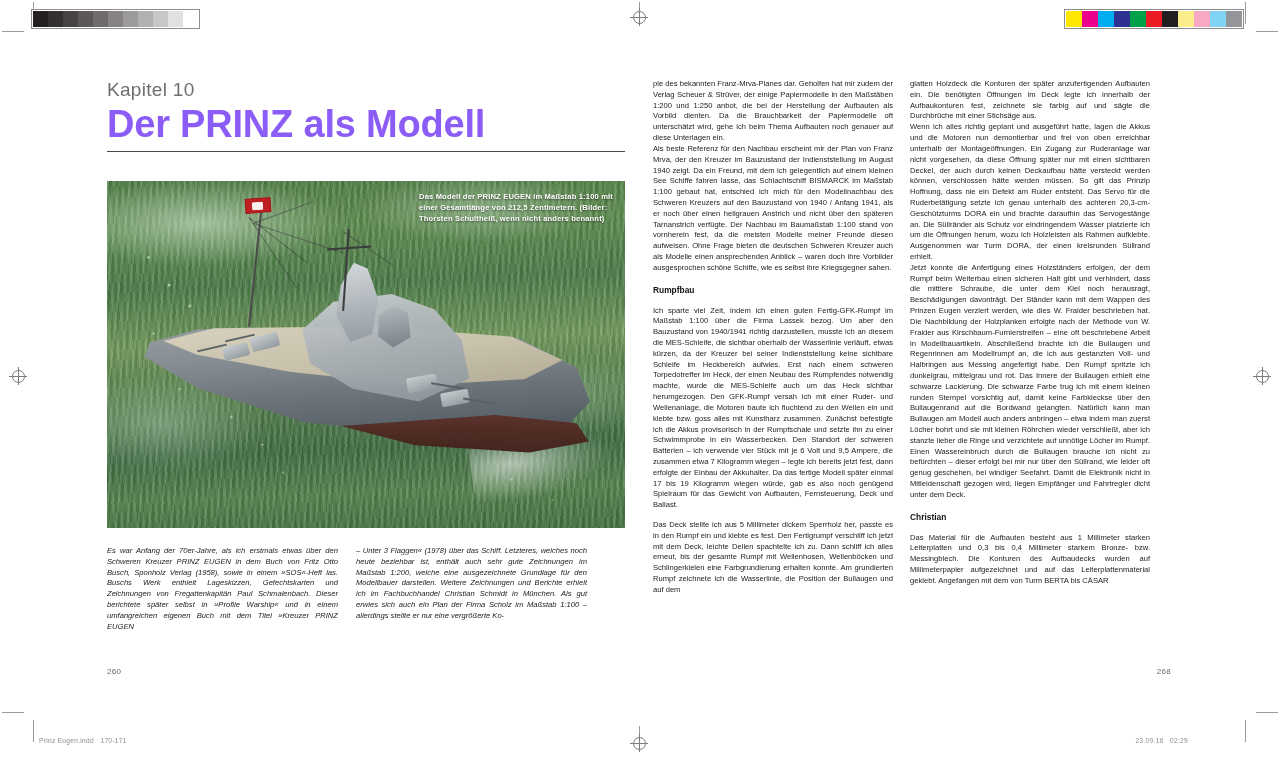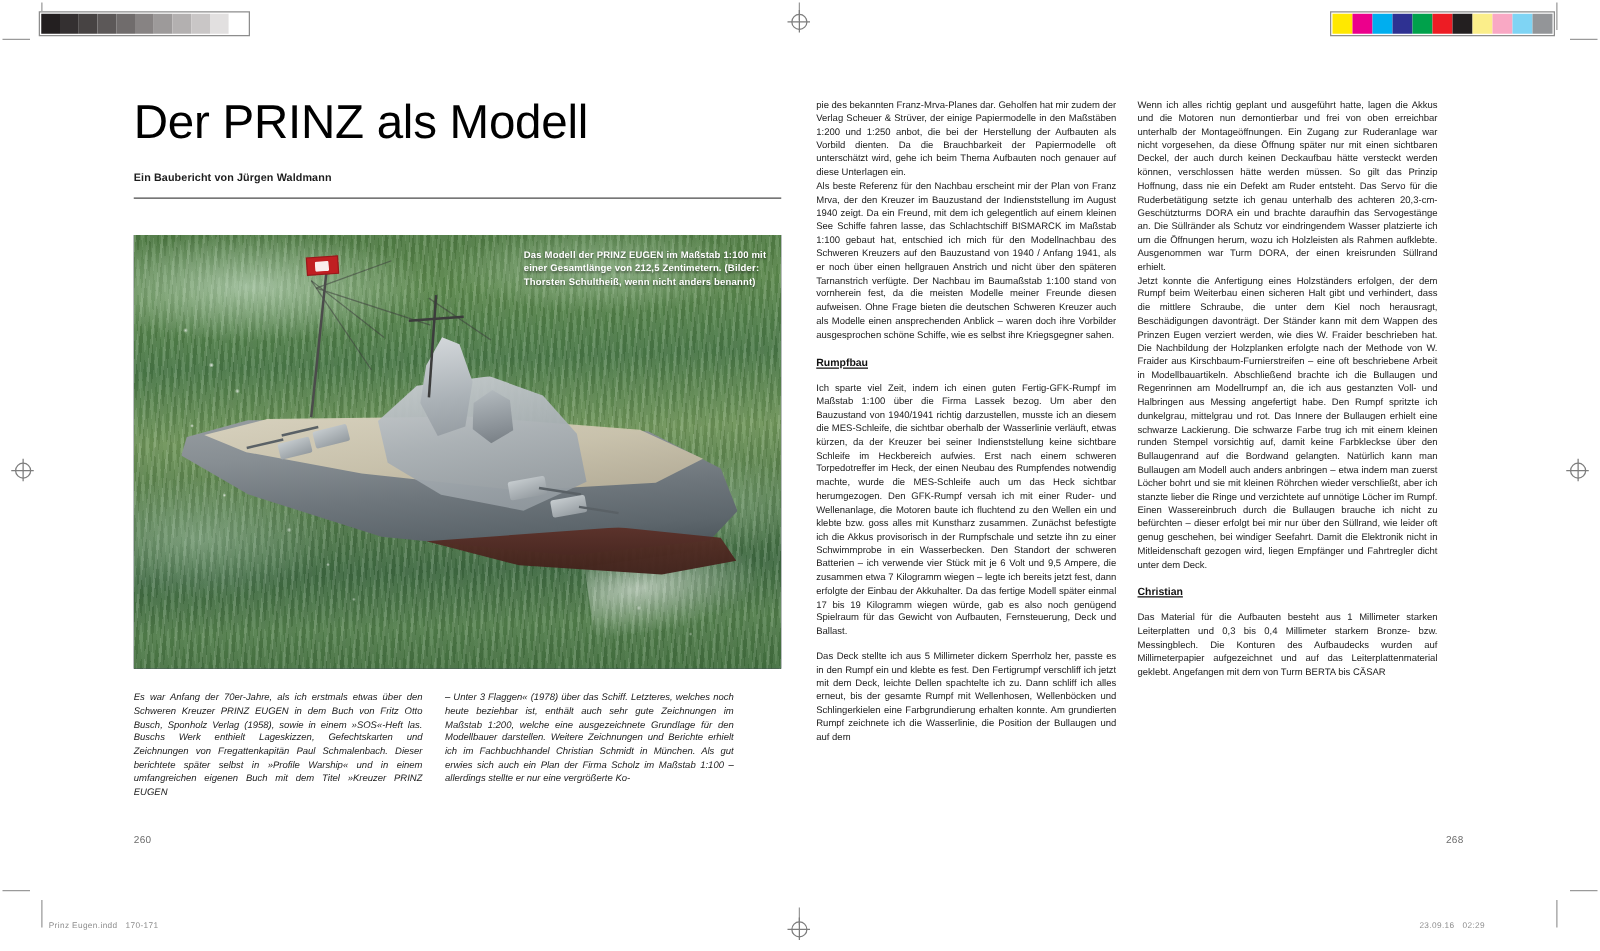--- a/index.html
+++ b/index.html
@@ -75,24 +75,24 @@
   
   .chapter-label {
     font-size: 19px;
     color: #6f6f6f;
     letter-spacing: .3px;
     font-weight: 300;
     margin: 0 0 4px 0;
   }
   .chapter-title {
     font-size: 38px;
-    color: #000000;
-    font-weight: 400;
+    color: #8b5cf6;
+    font-weight: 700;
     letter-spacing: -0.2px;
-    margin: 0 0 18px 0;
+    margin: 0 0 6px 0;
     line-height: 1.05;
   }
   .byline {
     font-size: 8.6px;
     font-weight: bold;
     color: #1c1c1c;
     margin: 0 0 11px 0;
     letter-spacing: .1px;
   }
   .rule {
@@ -101,21 +101,21 @@
     width: 100%;
     margin-bottom: 29px;
   }
 
   
   .photo-frame {
     position: relative;
     width: 100%;
     height: 347px;
     overflow: hidden;
-    background: #0f172a;
+    background: #1d4ed8;
   }
   .water {
     position: absolute; inset: 0;
     background:
       radial-gradient(ellipse 40% 18% at 18% 12%, rgba(215,235,220,.55), transparent 70%),
       radial-gradient(ellipse 34% 14% at 72% 8%, rgba(190,215,190,.45), transparent 70%),
       radial-gradient(ellipse 30% 20% at 10% 70%, rgba(200,225,205,.35), transparent 70%),
       radial-gradient(ellipse 26% 16% at 88% 62%, rgba(175,205,175,.35), transparent 70%),
       repeating-linear-gradient(96deg,
          rgba(255,255,255,.11) 0px, rgba(255,255,255,.11) 2px,
@@ -291,21 +291,20 @@
     gap: 17px;
     height: 590px;
   }
   .page-right .col { width: 240px; }
 
   .subhead {
     font-size: 8.4px;
     font-weight: bold;
     color: #111;
     margin: 11px 0 9px 0;
-    text-decoration: underline;
   }
 
   .folio {
     position: absolute;
     bottom: 36px;
     font-size: 8px;
     color: #6b6b6b;
     letter-spacing: .3px;
   }
   .folio-left  { left: 74px; }
@@ -382,22 +381,22 @@
     </div>
 
   <div class="slug slug-left">Prinz Eugen.indd   170-171</div>
   <div class="slug slug-right">23.09.16   02:29</div>
 </div>
 
 <div class="spread">
 
   <div class="page page-left">
 
+    <div class="chapter-label">Kapitel 10</div>
     <h1 class="chapter-title">Der PRINZ als Modell</h1>
-    <div class="byline">Ein Baubericht von Jürgen Waldmann</div>
     <div class="rule"></div>
 
     <div class="photo-frame">
       <div class="water"></div>
       <div class="water-hl"></div>
 
       <div class="ship">
         <div class="wake"></div>
         <div class="hull"></div>
         <div class="boot"></div>
@@ -451,20 +450,21 @@
 
       <div class="col body-text">
         <p>pie des bekannten Franz-Mrva-Planes dar. Geholfen hat mir zudem der Verlag Scheuer &amp; Strüver, der einige Papiermodelle in den Maßstäben 1:200 und 1:250 anbot, die bei der Herstellung der Aufbauten als Vorbild dienten. Da die Brauchbarkeit der Papiermodelle oft unterschätzt wird, gehe ich beim Thema Aufbauten noch genauer auf diese Unterlagen ein.</p>
         <p>Als beste Referenz für den Nachbau erscheint mir der Plan von Franz Mrva, der den Kreuzer im Bauzustand der Indienststellung im August 1940 zeigt. Da ein Freund, mit dem ich gelegentlich auf einem kleinen See Schiffe fahren lasse, das Schlachtschiff BISMARCK im Maßstab 1:100 gebaut hat, entschied ich mich für den Modellnachbau des Schweren Kreuzers auf den Bauzustand von 1940 / Anfang 1941, als er noch über einen hellgrauen Anstrich und nicht über den späteren Tarnanstrich verfügte. Der Nachbau im Baumaßstab 1:100 stand von vornherein fest, da die meisten Modelle meiner Freunde diesen aufweisen. Ohne Frage bieten die deutschen Schweren Kreuzer auch als Modelle einen ansprechenden Anblick – waren doch ihre Vorbilder ausgesprochen schöne Schiffe, wie es selbst ihre Kriegsgegner sahen.</p>
         <div class="subhead">Rumpfbau</div>
         <p>Ich sparte viel Zeit, indem ich einen guten Fertig-GFK-Rumpf im Maßstab 1:100 über die Firma Lassek bezog. Um aber den Bauzustand von 1940/1941 richtig darzustellen, musste ich an diesem die MES-Schleife, die sichtbar oberhalb der Wasserlinie verläuft, etwas kürzen, da der Kreuzer bei seiner Indienststellung keine sichtbare Schleife im Heckbereich aufwies. Erst nach einem schweren Torpedotreffer im Heck, der einen Neubau des Rumpfendes notwendig machte, wurde die MES-Schleife auch um das Heck sichtbar herumgezogen. Den GFK-Rumpf versah ich mit einer Ruder- und Wellenanlage, die Motoren baute ich fluchtend zu den Wellen ein und klebte bzw. goss alles mit Kunstharz zusammen. Zunächst befestigte ich die Akkus provisorisch in der Rumpfschale und setzte ihn zu einer Schwimmprobe in ein Wasserbecken. Den Standort der schweren Batterien – ich verwende vier Stück mit je 6 Volt und 9,5 Ampere, die zusammen etwa 7 Kilogramm wiegen – legte ich bereits jetzt fest, dann erfolgte der Einbau der Akkuhalter. Da das fertige Modell später einmal 17 bis 19 Kilogramm wiegen würde, gab es also noch genügend Spielraum für das Gewicht von Aufbauten, Fernsteuerung, Deck und Ballast.</p>
         <p style="margin-top:9px;">Das Deck stellte ich aus 5 Millimeter dickem Sperrholz her, passte es in den Rumpf ein und klebte es fest. Den Fertigrumpf verschliff ich jetzt mit dem Deck, leichte Dellen spachtelte ich zu. Dann schliff ich alles erneut, bis der gesamte Rumpf mit Wellenhosen, Wellenböcken und Schlingerkielen eine Farbgrundierung erhalten konnte. Am grundierten Rumpf zeichnete ich die Wasserlinie, die Position der Bullaugen und auf dem</p>
       </div>
 
       <div class="col body-text">
+        <p>glatten Holzdeck die Konturen der später anzufertigenden Aufbauten ein. Die benötigten Öffnungen im Deck legte ich innerhalb der Aufbaukonturen fest, zeichnete sie farbig auf und sägte die Durchbrüche mit einer Stichsäge aus.</p>
         <p>Wenn ich alles richtig geplant und ausgeführt hatte, lagen die Akkus und die Motoren nun demontierbar und frei von oben erreichbar unterhalb der Montageöffnungen. Ein Zugang zur Ruderanlage war nicht vorgesehen, da diese Öffnung später nur mit einen sichtbaren Deckel, der auch durch keinen Deckaufbau hätte versteckt werden können, verschlossen hätte werden müssen. So gilt das Prinzip Hoffnung, dass nie ein Defekt am Ruder entsteht. Das Servo für die Ruderbetätigung setzte ich genau unterhalb des achteren 20,3-cm-Geschützturms DORA ein und brachte daraufhin das Servogestänge an. Die Süllränder als Schutz vor eindringendem Wasser platzierte ich um die Öffnungen herum, wozu ich Holzleisten als Rahmen aufklebte. Ausgenommen war Turm DORA, der einen kreisrunden Süllrand erhielt.</p>
         <p>Jetzt konnte die Anfertigung eines Holzständers erfolgen, der dem Rumpf beim Weiterbau einen sicheren Halt gibt und verhindert, dass die mittlere Schraube, die unter dem Kiel noch herausragt, Beschädigungen davonträgt. Der Ständer kann mit dem Wappen des Prinzen Eugen verziert werden, wie dies W. Fraider beschrieben hat. Die Nachbildung der Holzplanken erfolgte nach der Methode von W. Fraider aus Kirschbaum-Furnierstreifen – eine oft beschriebene Arbeit in Modellbauartikeln. Abschließend brachte ich die Bullaugen und Regenrinnen am Modellrumpf an, die ich aus gestanzten Voll- und Halbringen aus Messing angefertigt habe. Den Rumpf spritzte ich dunkelgrau, mittelgrau und rot. Das Innere der Bullaugen erhielt eine schwarze Lackierung. Die schwarze Farbe trug ich mit einem kleinen runden Stempel vorsichtig auf, damit keine Farbkleckse über den Bullaugenrand auf die Bordwand gelangten. Natürlich kann man Bullaugen am Modell auch anders anbringen – etwa indem man zuerst Löcher bohrt und sie mit kleinen Röhrchen wieder verschließt, aber ich stanzte lieber die Ringe und verzichtete auf unnötige Löcher im Rumpf. Einen Wassereinbruch durch die Bullaugen brauche ich nicht zu befürchten – dieser erfolgt bei mir nur über den Süllrand, wie leider oft genug geschehen, bei windiger Seefahrt. Damit die Elektronik nicht in Mitleidenschaft gezogen wird, liegen Empfänger und Fahrtregler dicht unter dem Deck.</p>
         <div class="subhead">Christian</div>
         <p>Das Material für die Aufbauten besteht aus 1 Millimeter starken Leiterplatten und 0,3 bis 0,4 Millimeter starkem Bronze- bzw. Messingblech. Die Konturen des Aufbaudecks wurden auf Millimeterpapier aufgezeichnet und auf das Leiterplattenmaterial geklebt. Angefangen mit dem von Turm BERTA bis CÄSAR</p>
       </div>
     </div>
 
     <div class="folio folio-right">268</div>
   </div>
 </div>

